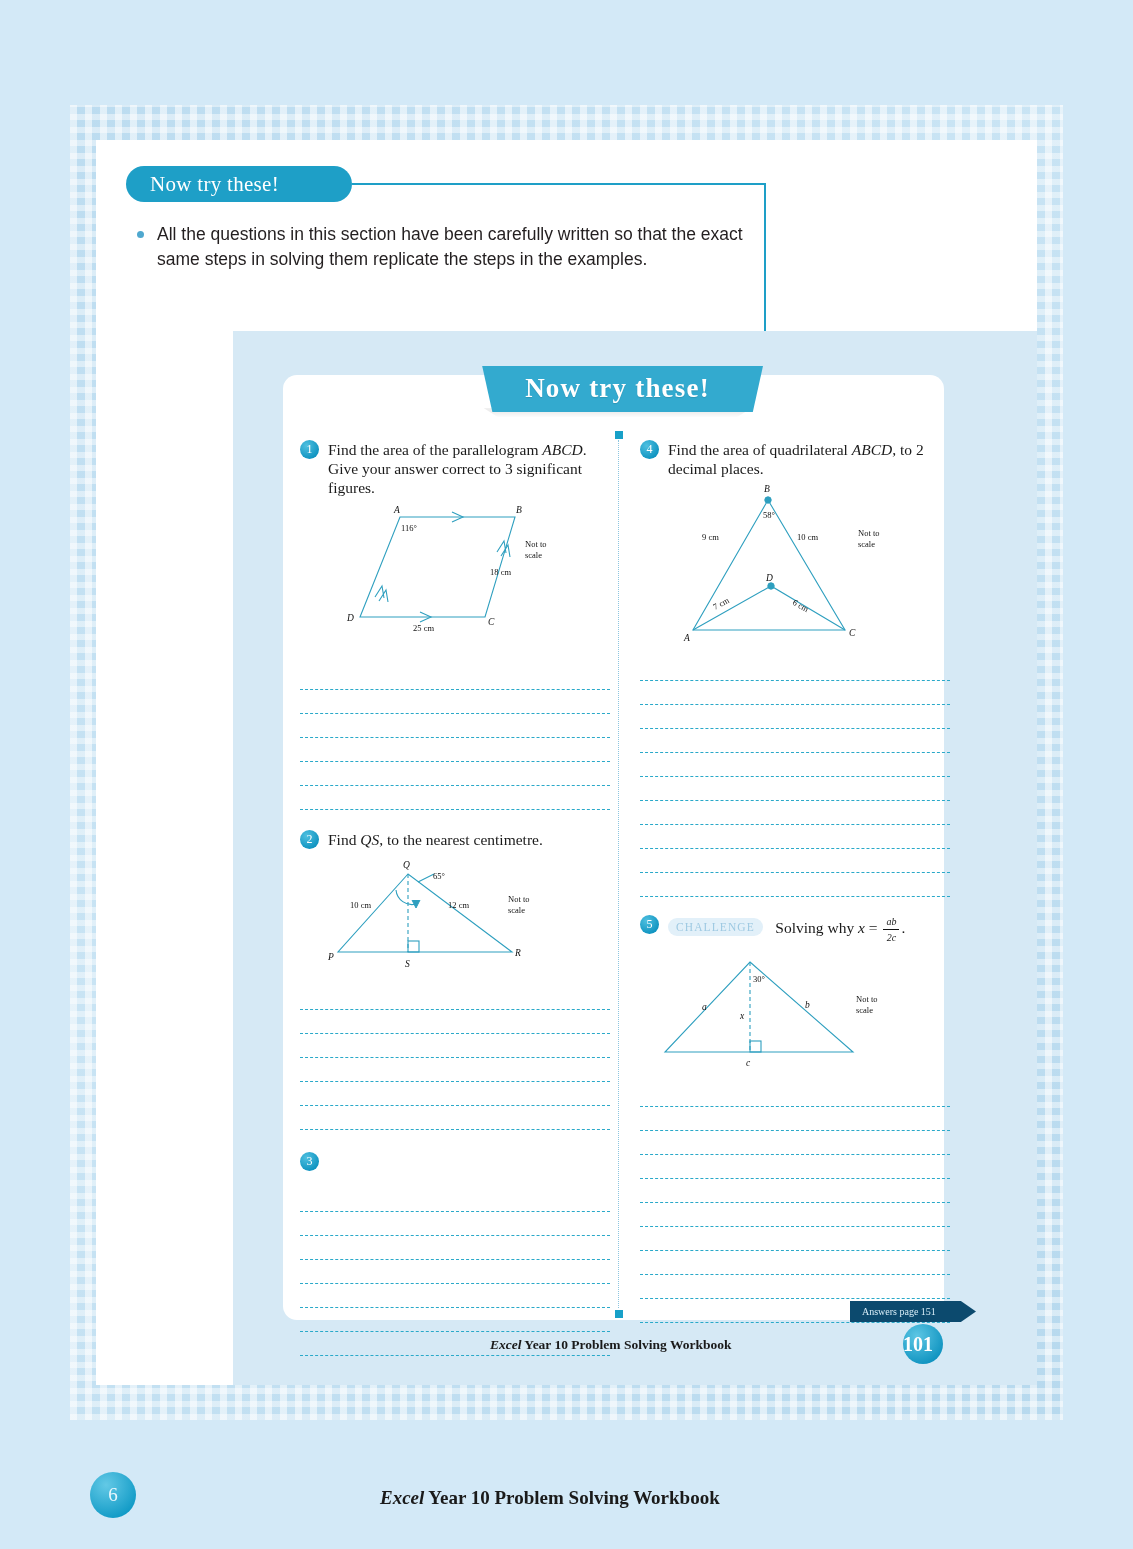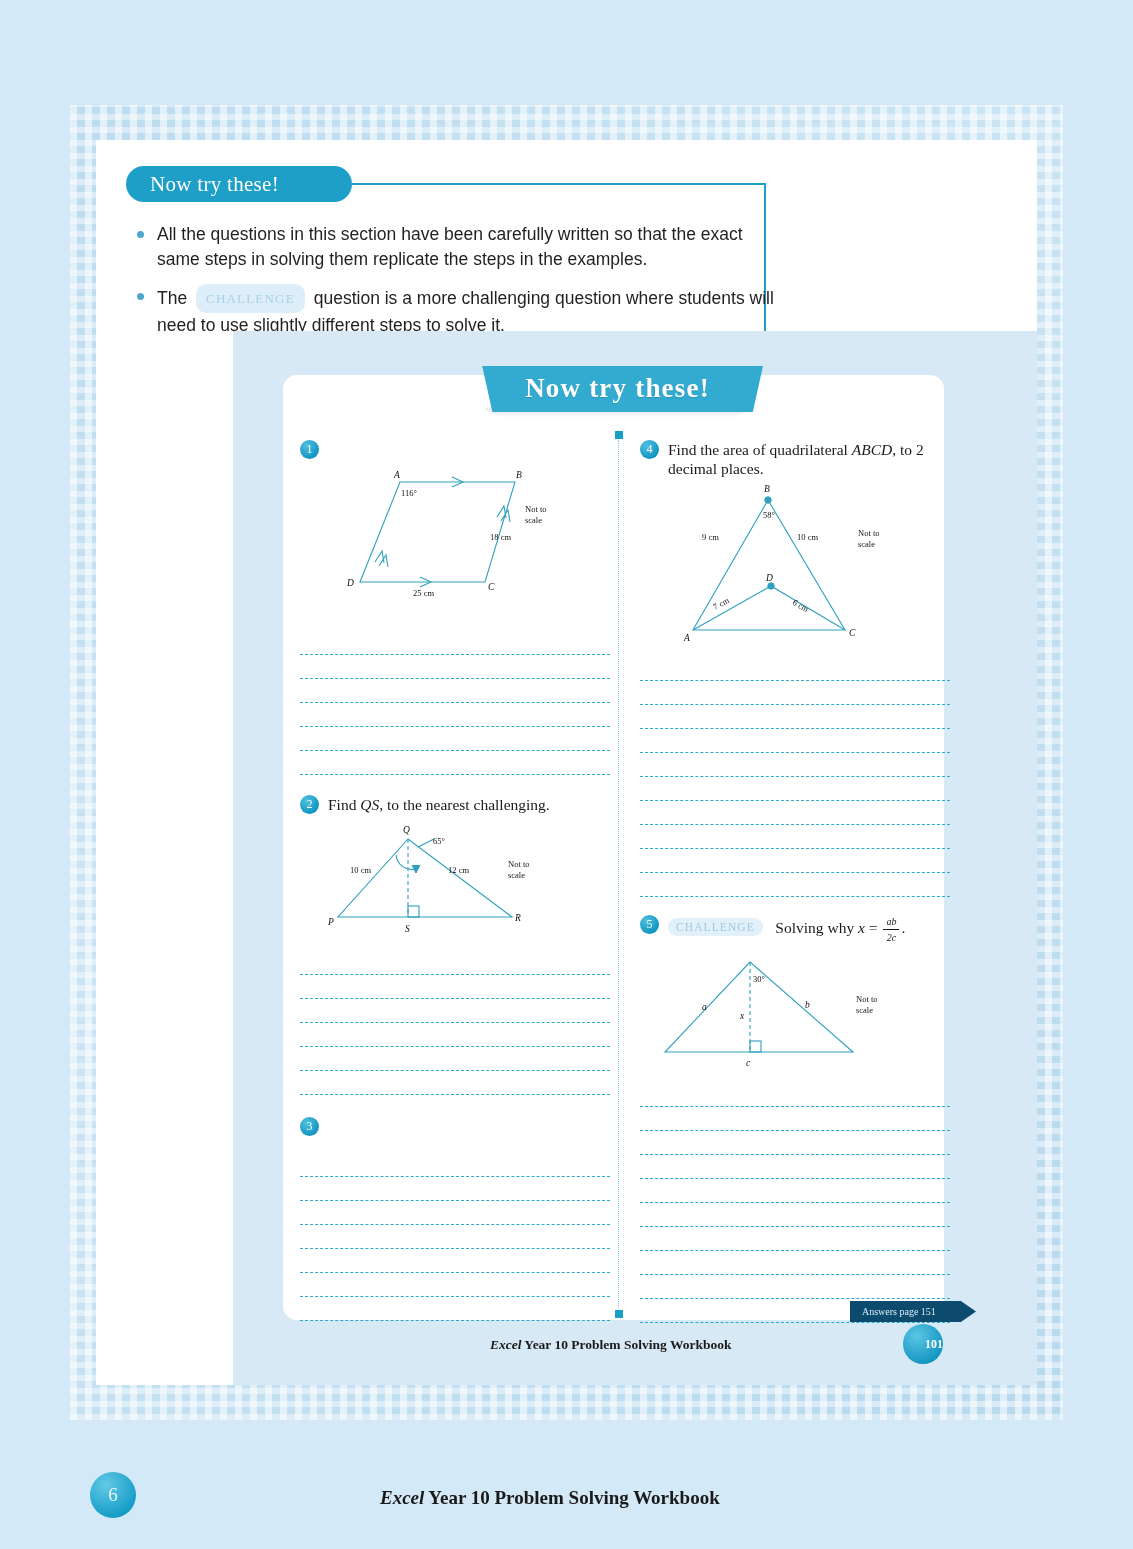--- a/index.html
+++ b/index.html
@@ -127,22 +127,22 @@
     position:absolute; left:810px; top:1301px; width:126px; height:21px;
     background:#0c4a6e; color:#d9eef8;
     font-family:"Liberation Serif", serif; font-size:10px;
     line-height:21px; padding-left:12px;
     clip-path: polygon(0 0, 88% 0, 100% 50%, 88% 100%, 0 100%);
     margin-left: 40px;
   }
   .page-circle{
     position:absolute; left:903px; top:1324px; width:40px; height:40px; border-radius:50%;
     background:radial-gradient(circle at 35% 30%, #5cc6e4, #0f93c0 78%);
-    color:#fff; font-family:"Liberation Serif", serif; font-weight:bold; font-size:12px;
-    text-align:right; line-height:40px;
+    color:#fff; font-family:"Liberation Serif", serif; font-weight:bold; font-size:20px;
+    text-align:left; line-height:40px;
   }
   .card-footer{
     position:absolute; left:490px; top:1337px;
     font-family:"Liberation Serif", serif; font-size:13.5px; font-weight:bold; color:#1a1a1a;
   }
   .card-footer i{ font-style:italic; }
 
   
   .pg-circle{
     position:absolute; left:90px; top:1472px; width:46px; height:46px; border-radius:50%;
@@ -164,42 +164,37 @@
 
 <div class="pill">Now try these!</div>
 <div class="callout-h"></div>
 <div class="callout-v"></div>
 
 <div class="bullets">
   <div class="bullet">
     <span class="dot"></span>
     <span>All the questions in this section have been carefully written so that the exact same steps in solving them replicate the steps in the examples.</span>
   </div>
-  <div class="bullet">
-    <span class="dot"></span>
-    <span>The</span>
-    <span class="chal-badge">CHALLENGE</span>
-    <span>question is a more challenging question where students will need to use slightly different steps to solve it.</span>
-  </div>
 </div>
 
 <div class="blue-panel"></div>
 <div class="white-card"></div>
 <div class="ribbon-shadow"></div>
 <div class="ribbon">Now try these!</div>
 
 <div class="divider-cap"></div>
 <div class="divider"></div>
 <div class="divider-cap-b"></div>
 
 <div class="col col-left" style="top:440px;">
 
   <div class="q">
     <div class="q-head">
       <span class="q-num">1</span>
+      <span class="q-text"><span>Find the area of the parallelogram </span><i>ABCD</i><span>. Give your answer correct to 3 significant figures.</span></span>
     </div>
     <div class="diagram">
       <svg width="300" height="155" viewBox="0 0 300 155">
         <polygon points="100,20 215,20 185,120 60,120" class="stroke"></polygon>
 
         <path d="M152 15 l11 5 l-11 5" class="stroke"></path>
 
         <path d="M120 115 l11 5 l-11 5" class="stroke"></path>
 
         <path d="M75 100 l7 -11 l2 12 M79 104 l7 -11 l2 12" class="stroke"></path>
@@ -222,21 +217,21 @@
       <div class="ln"></div>
       <div class="ln"></div>
       <div class="ln"></div>
       <div class="ln"></div>
     </div>
   </div>
 
   <div class="q" style="margin-top:20px;">
     <div class="q-head">
       <span class="q-num">2</span>
-      <span class="q-text"><span>Find </span><i>QS</i><span>, to the nearest challenging.</span></span>
+      <span class="q-text"><span>Find </span><i>QS</i><span>, to the nearest centimetre.</span></span>
     </div>
     <div class="diagram">
       <svg width="300" height="120" viewBox="0 0 300 120">
         <polygon points="108,22 38,100 212,100" class="stroke"></polygon>
         <line x1="108" y1="22" x2="108" y2="100" stroke="#2e9fbf" stroke-width="1.1" stroke-dasharray="4 3"></line>
         <rect x="108" y="89" width="11" height="11" class="stroke"></rect>
         <path d="M96 38 a16 16 0 0 0 20 14" class="stroke"></path>
         <path d="M112 48 l4 8 l4 -8" class="strokef"></path>
         <path d="M118 30 l16 -8" class="stroke"></path>
         <text x="103" y="16" class="lbl">Q</text>

